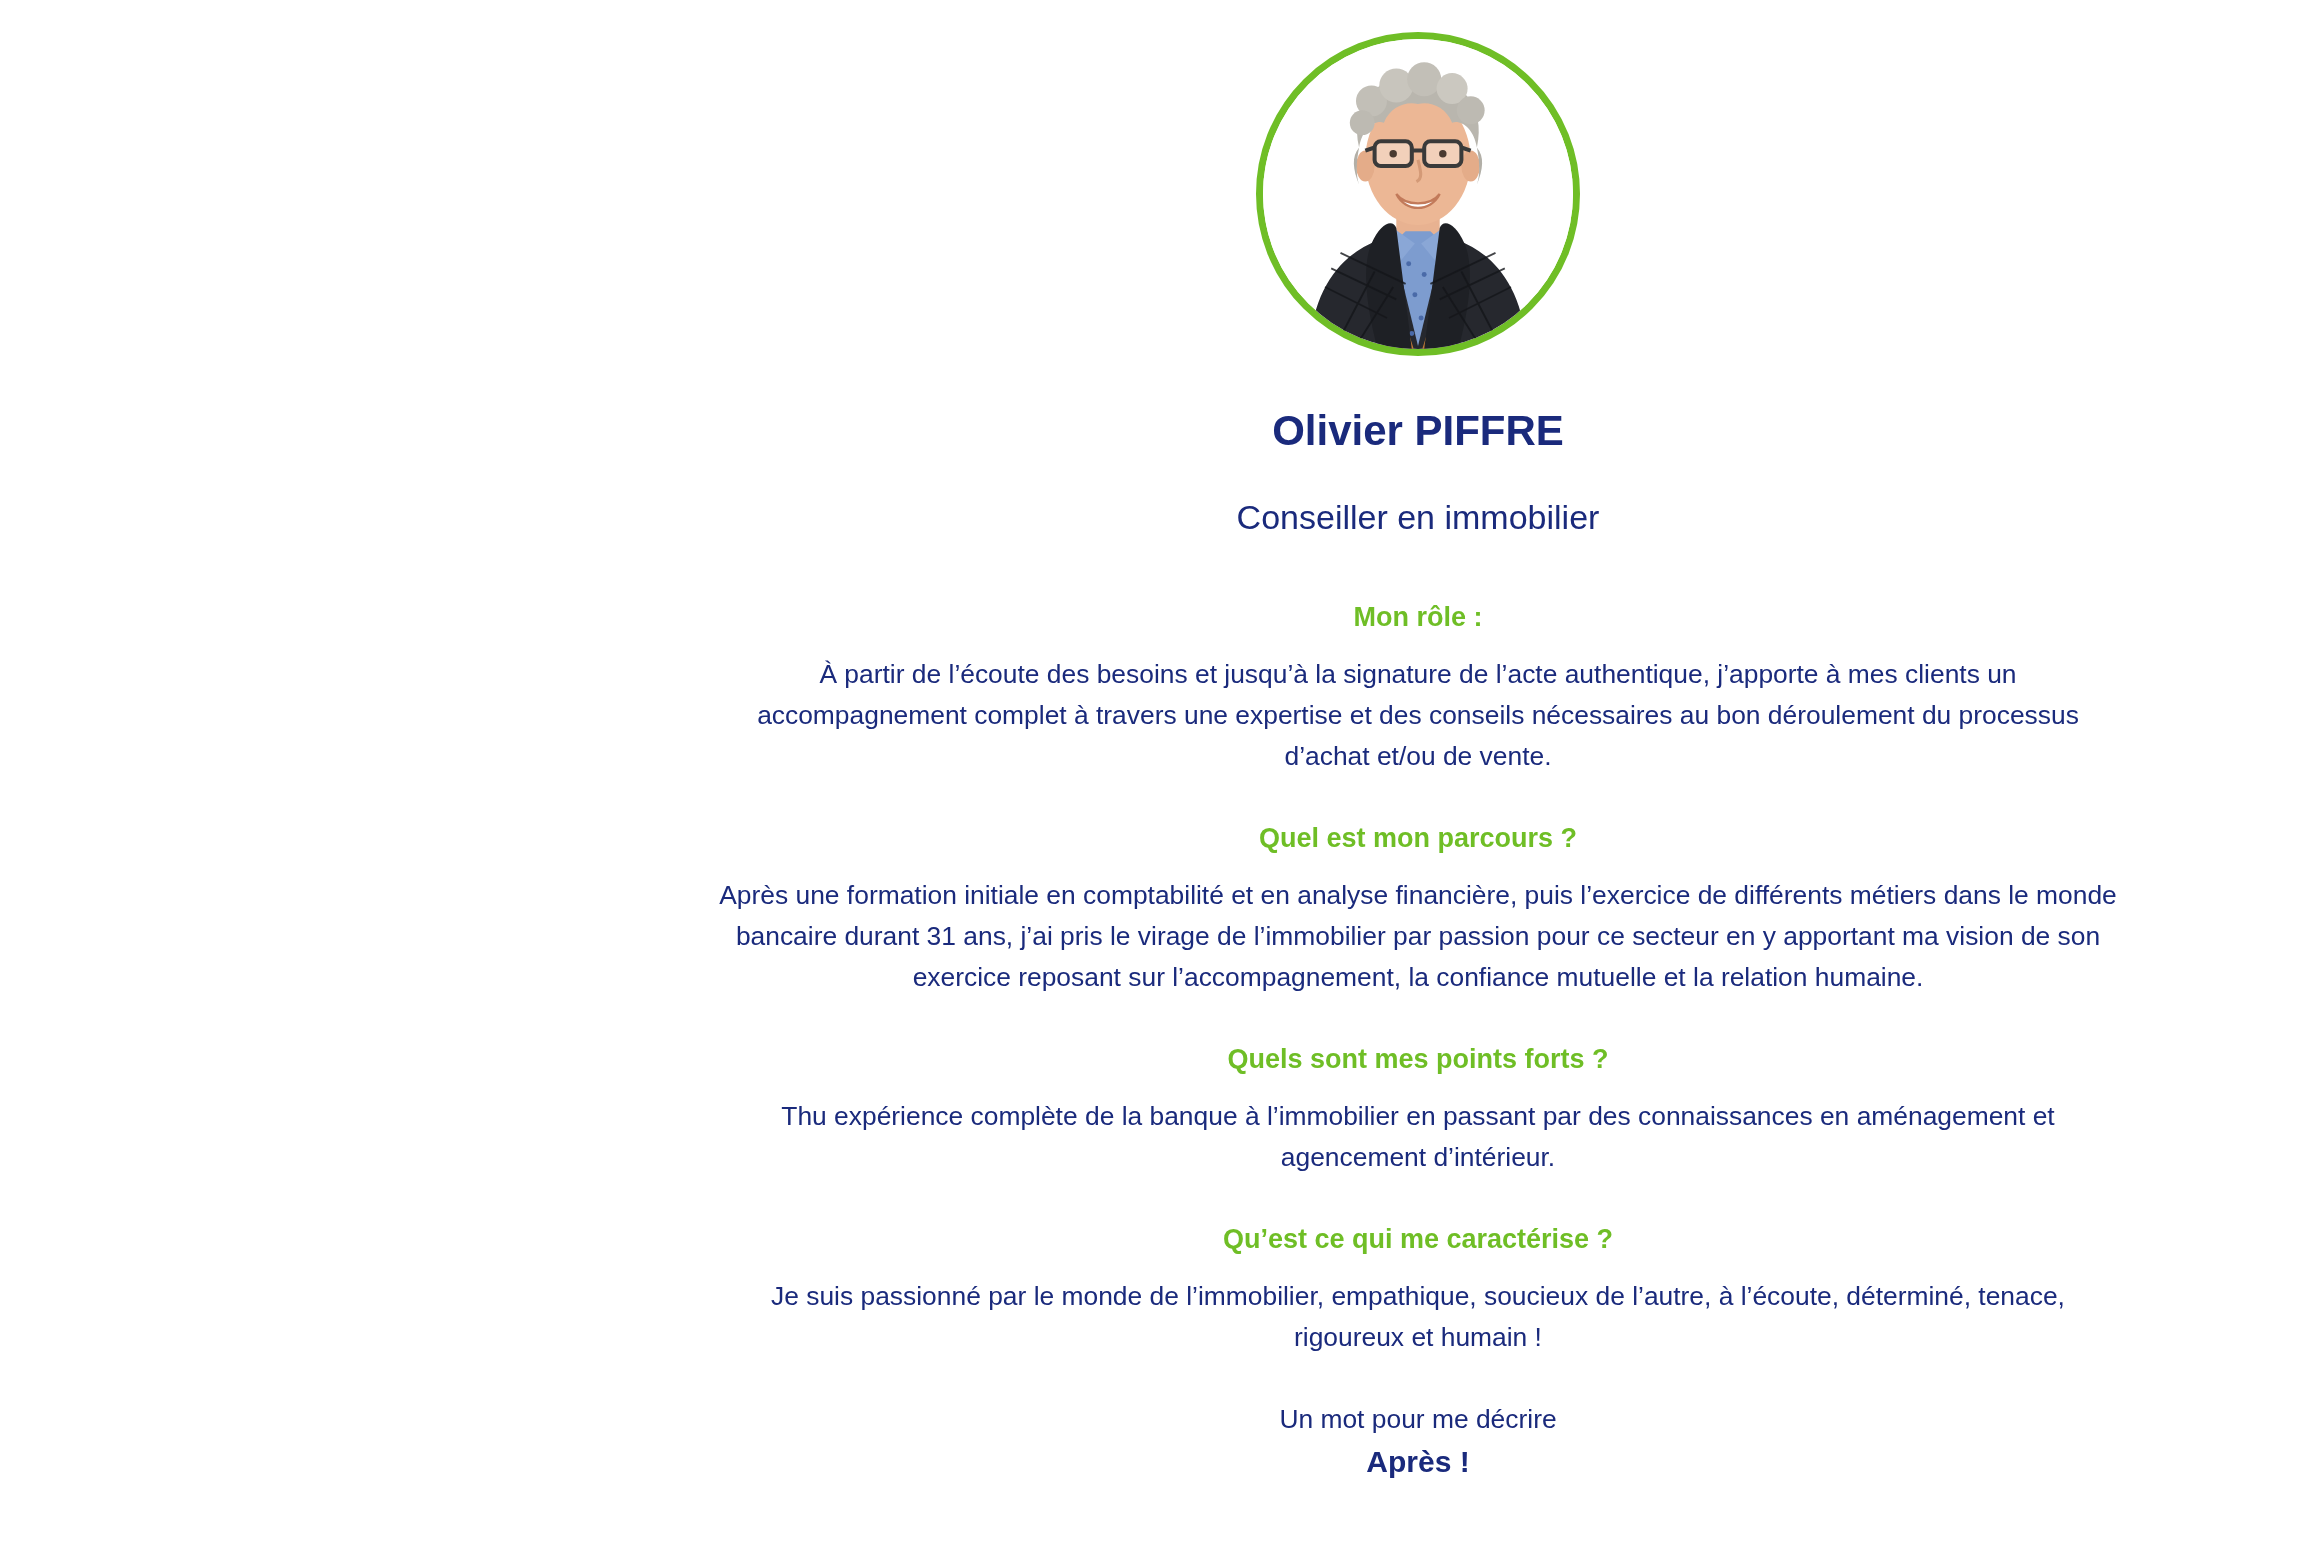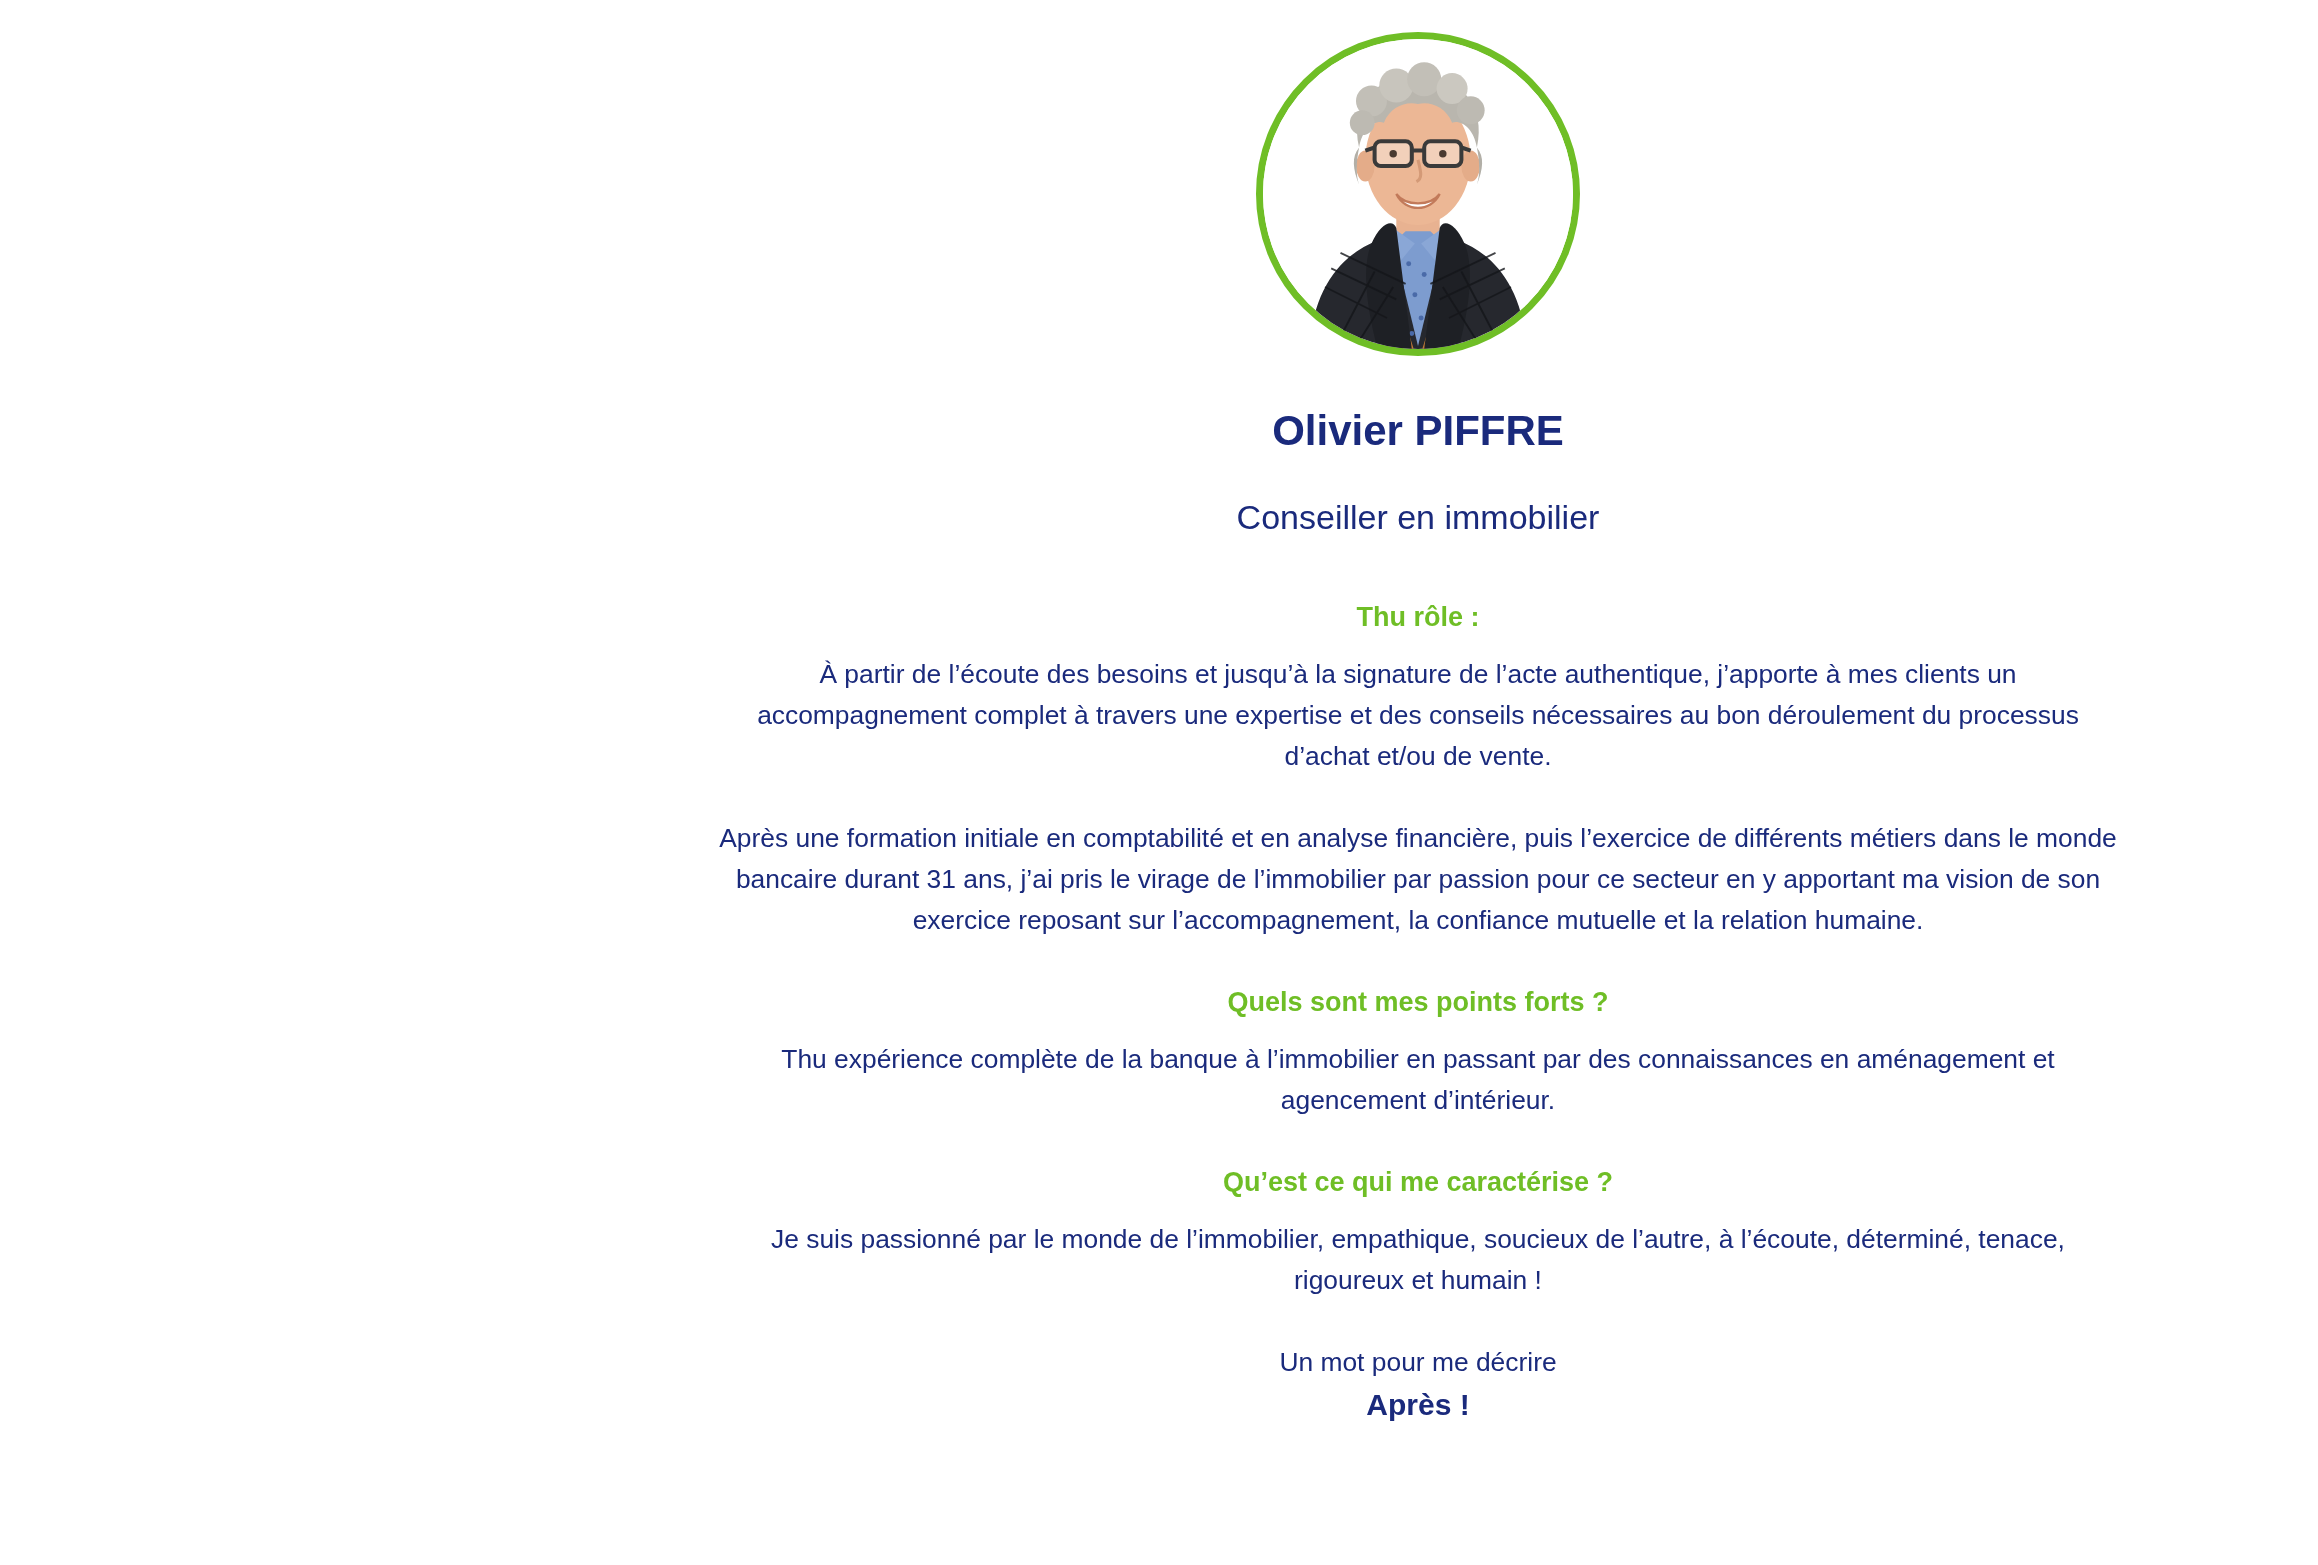--- a/index.html
+++ b/index.html
@@ -146,25 +146,26 @@
     </svg>
   </div>
 
   <div class="person-name">Olivier PIFFRE</div>
 
   <div class="person-title">Conseiller en immobilier</div>
 
   <div class="sections">
 
     <div class="section">
-      <div class="section-heading">Thu rôle :</div>
+      <div class="section-heading">Mon rôle :</div>
       <div class="section-body">À partir de l’écoute des besoins et jusqu’à la signature de l’acte authentique, j’apporte à mes clients un accompagnement complet à travers une expertise et des conseils nécessaires au bon déroulement du processus d’achat et/ou de vente.</div>
     </div>
 
     <div class="section">
+      <div class="section-heading">Quel est mon parcours ?</div>
       <div class="section-body">Après une formation initiale en comptabilité et en analyse financière, puis l’exercice de différents métiers dans le monde bancaire durant 31 ans, j’ai pris le virage de l’immobilier par passion pour ce secteur en y apportant ma vision de son exercice reposant sur l’accompagnement, la confiance mutuelle et la relation humaine.</div>
     </div>
 
     <div class="section">
       <div class="section-heading">Quels sont mes points forts ?</div>
       <div class="section-body">Thu expérience complète de la banque à l’immobilier en passant par des connaissances en aménagement et agencement d’intérieur.</div>
     </div>
 
     <div class="section">
       <div class="section-heading">Qu’est ce qui me caractérise ?</div>

